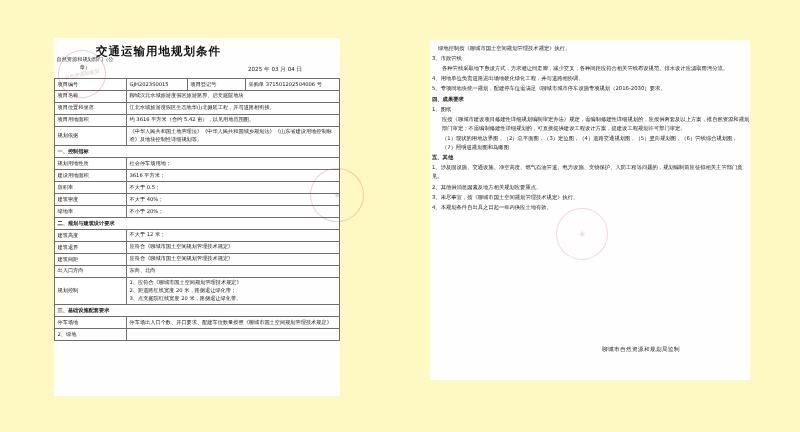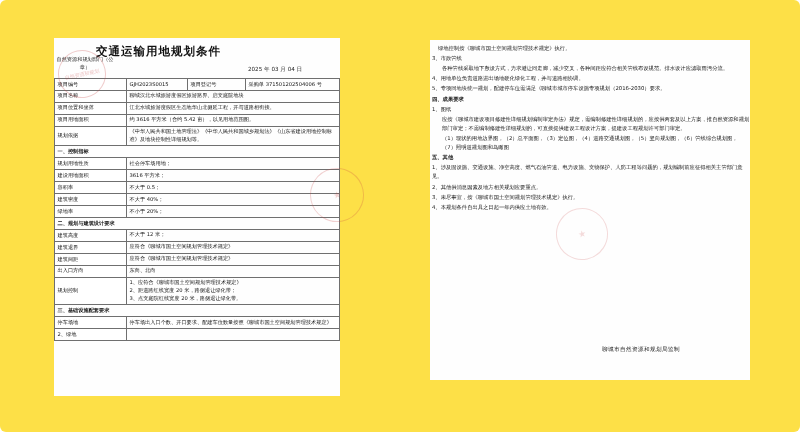--- a/index.html
+++ b/index.html
@@ -5,22 +5,21 @@
   html,body{margin:0;padding:0;}
   body{
     width:800px;height:432px;
     background:#ffffff;
     font-family:"DejaVu Sans","Liberation Sans",sans-serif;
     overflow:hidden;
     position:relative;
   }
   .page{
     position:absolute;inset:0;
-    background:#fde047;
-    border-radius:6px;
+    background:#fef9c3;
   }
   
   .sheet-left{
     position:absolute;
     left:54px;top:38px;width:286px;height:358px;
     background:#fefefe;
     color:#1b1b1b;
   }
   .sheet-right{
     position:absolute;

